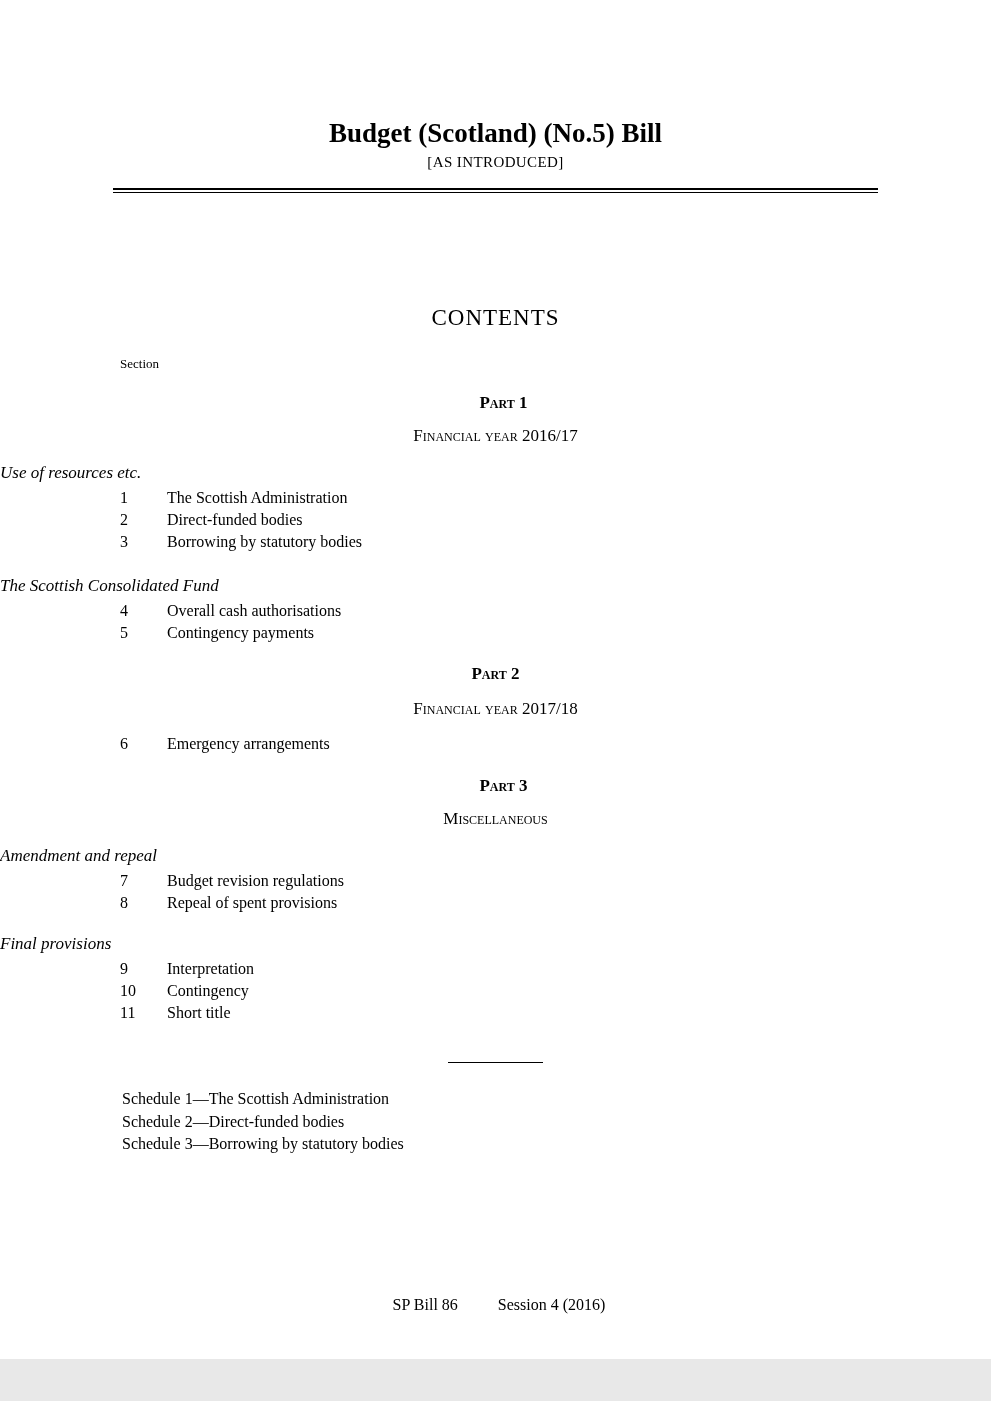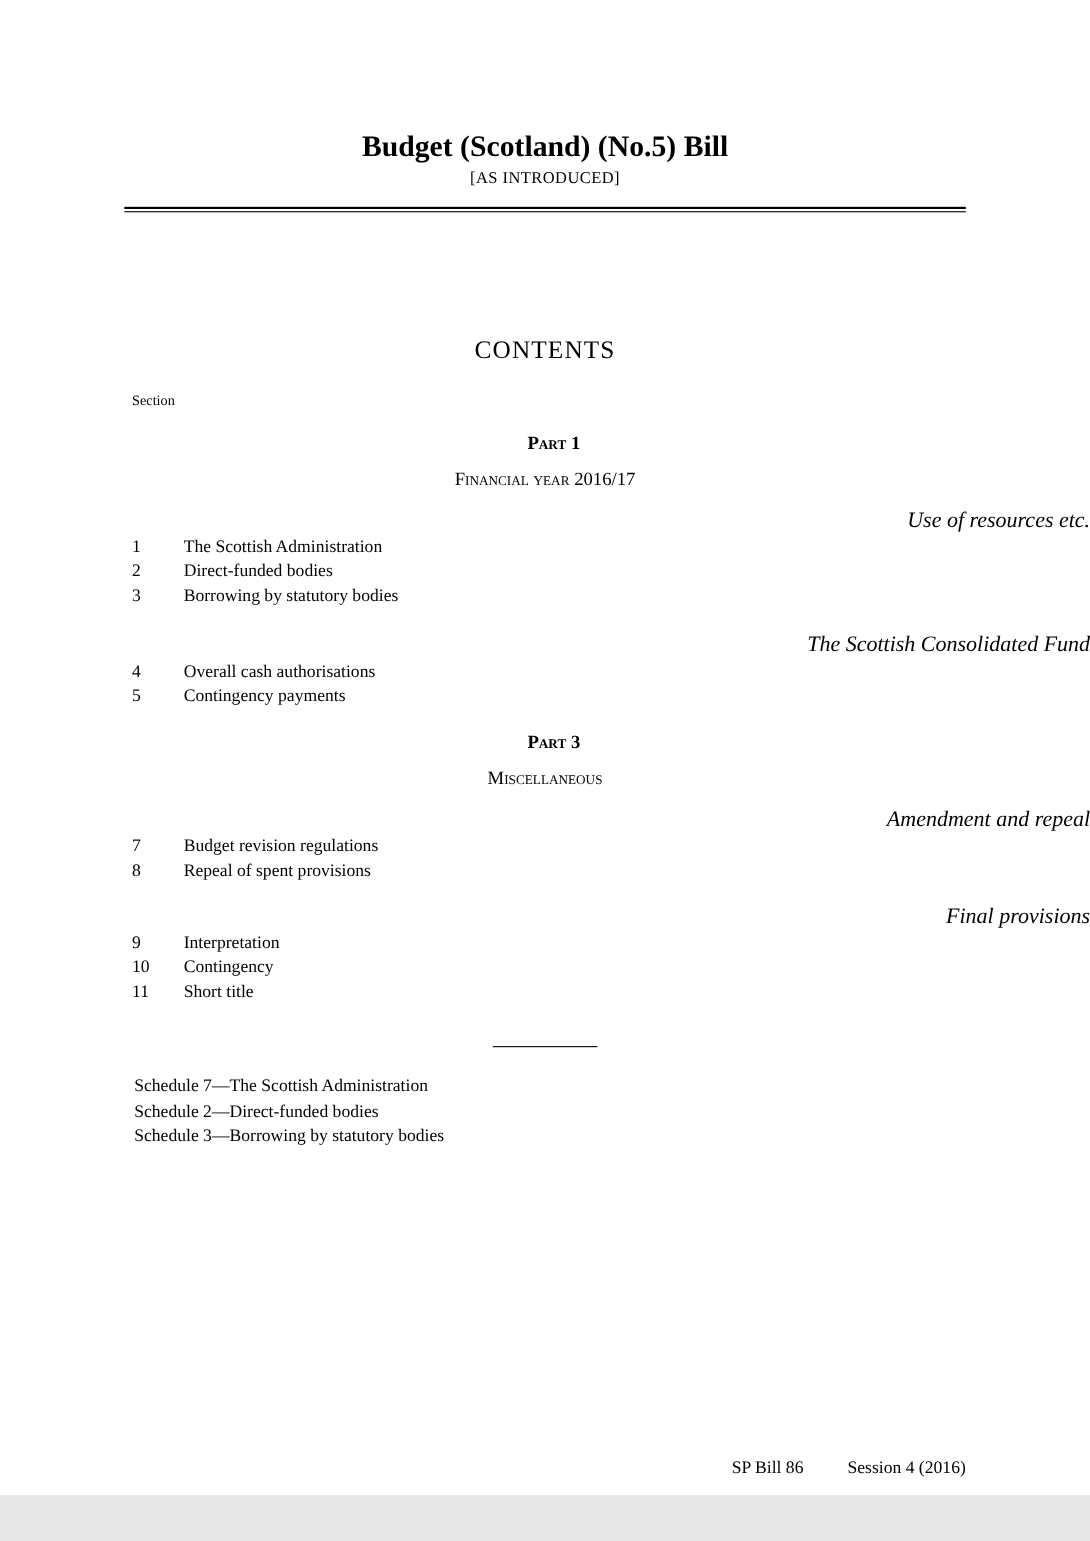--- a/index.html
+++ b/index.html
@@ -50,22 +50,22 @@
     font-variant: small-caps;
     line-height: 20px;
   }
   .part-subheading {
     text-align: center;
     font-size: 17px;
     font-variant: small-caps;
     line-height: 20px;
   }
   .group-heading {
-    text-align: right;
-    font-size: 20px;
+    text-align: left;
+    font-size: 17px;
     font-style: italic;
     line-height: 20px;
   }
   .toc-item {
     display: flex;
     margin: 0 113px 0 120px;
     font-size: 16px;
     line-height: 22px;
   }
   .toc-item .num { width: 47px; flex: none; }
@@ -74,25 +74,25 @@
     margin: 38px auto 0 auto;
     border-top: 1.5px solid #000;
   }
   .schedules {
     margin: 25px 113px 0 122px;
     font-size: 16px;
     line-height: 22.5px;
   }
   .footer {
     position: absolute;
-    top: 1326px;
+    top: 1296px;
     left: 120px;
     right: 113px;
     display: flex;
-    justify-content: flex-end;
+    justify-content: center;
     font-size: 16px;
     gap: 40px;
   }
   
   .mt-21 { margin-top: 21px; padding-left: 16px; }
   .mt-20 { margin-top: 20px; }
   .mt-17 { margin-top: 17px; }
   .mt-15 { margin-top: 15px; }
   .mt-14 { margin-top: 14px; }
   .mt-13 { margin-top: 13px; }
@@ -133,20 +133,28 @@
     <div class="toc-item mt-4">
       <span class="num">4</span>
       <span>Overall cash authorisations</span>
     </div>
     <div class="toc-item">
       <span class="num">5</span>
       <span>Contingency payments</span>
     </div>
   </div>
 
+  <div>
+    <div class="part-heading mt-20">Part 2</div>
+    <div class="part-subheading mt-15">Financial year 2017/18</div>
+    <div class="toc-item mt-14">
+      <span class="num">6</span>
+      <span>Emergency arrangements</span>
+    </div>
+  </div>
 
   <div>
     <div class="part-heading mt-21">Part 3</div>
     <div class="part-subheading mt-13">Miscellaneous</div>
 
     <div class="group-heading mt-17">Amendment and repeal</div>
     <div class="toc-item mt-4">
       <span class="num">7</span>
       <span>Budget revision regulations</span>
     </div>
@@ -166,21 +174,21 @@
     </div>
     <div class="toc-item">
       <span class="num">11</span>
       <span>Short title</span>
     </div>
   </div>
 
   <div class="divider"></div>
 
   <div class="schedules">
-    <div>Schedule 7—The Scottish Administration</div>
+    <div>Schedule 1—The Scottish Administration</div>
     <div>Schedule 2—Direct-funded bodies</div>
     <div>Schedule 3—Borrowing by statutory bodies</div>
   </div>
 
   <div class="footer">
     <span>SP Bill 86</span>
     <span>Session 4 (2016)</span>
   </div>
 
 </div>

